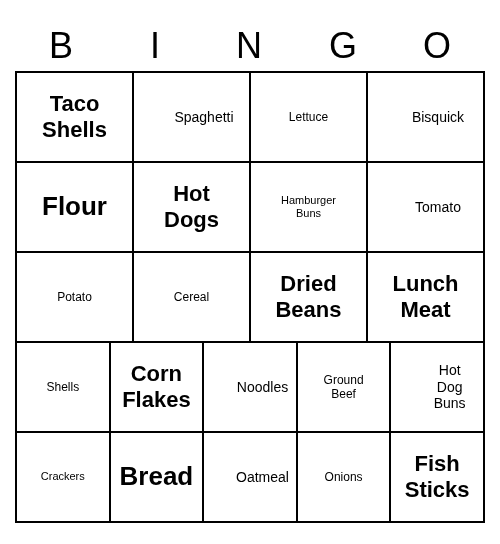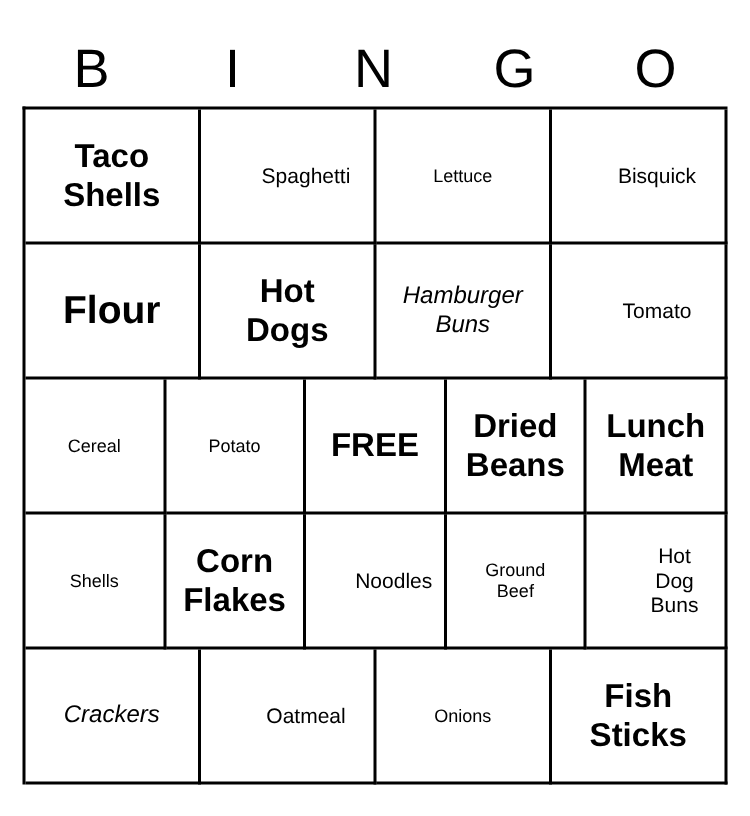--- a/index.html
+++ b/index.html
@@ -65,21 +65,21 @@
 
     .bingo-cell .cell-text {
       display: block;
     }
 
     
     .size-xl { font-size: 26px; font-weight: bold; }
     .size-lg { font-size: 22px; font-weight: bold; }
     .size-md { font-size: 12px; }
     .size-sm { font-size: 14px; margin-left: 25px; }
-    .size-xs { font-size: 16px; font-style: italic; }
+    .size-xs { font-size: 11px; }
 
     .free-cell {
       font-size: 22px;
       font-weight: bold;
     }
   </style>
 </head>
 <body>
 
 <div class="bingo-card">
@@ -114,27 +114,24 @@
         </div>
         <div class="bingo-cell">
           <span class="cell-text size-xs">Hamburger<br>Buns</span>
         </div>
         <div class="bingo-cell">
           <span class="cell-text size-sm">Tomato</span>
         </div>
       </div>
       <div class="bingo-row">
         <div class="bingo-cell">
-          <span class="cell-text size-md">Cereal</span>
-        </div>
-        <div class="bingo-cell">
           <span class="cell-text size-md">Potato</span>
         </div>
         <div class="bingo-cell">
-          <span class="cell-text free-cell">FREE</span>
+          <span class="cell-text size-md">Cereal</span>
         </div>
         <div class="bingo-cell">
           <span class="cell-text size-lg">Dried<br>Beans</span>
         </div>
         <div class="bingo-cell">
           <span class="cell-text size-lg">Lunch<br>Meat</span>
         </div>
       </div>
       <div class="bingo-row">
         <div class="bingo-cell">
@@ -151,20 +148,23 @@
         </div>
         <div class="bingo-cell">
           <span class="cell-text size-sm">Hot<br>Dog<br>Buns</span>
         </div>
       </div>
       <div class="bingo-row">
         <div class="bingo-cell">
           <span class="cell-text size-xs">Crackers</span>
         </div>
         <div class="bingo-cell">
+          <span class="cell-text size-xl">Bread</span>
+        </div>
+        <div class="bingo-cell">
           <span class="cell-text size-sm">Oatmeal</span>
         </div>
         <div class="bingo-cell">
           <span class="cell-text size-md">Onions</span>
         </div>
         <div class="bingo-cell">
           <span class="cell-text size-lg">Fish<br>Sticks</span>
         </div>
       </div>
     </div>

